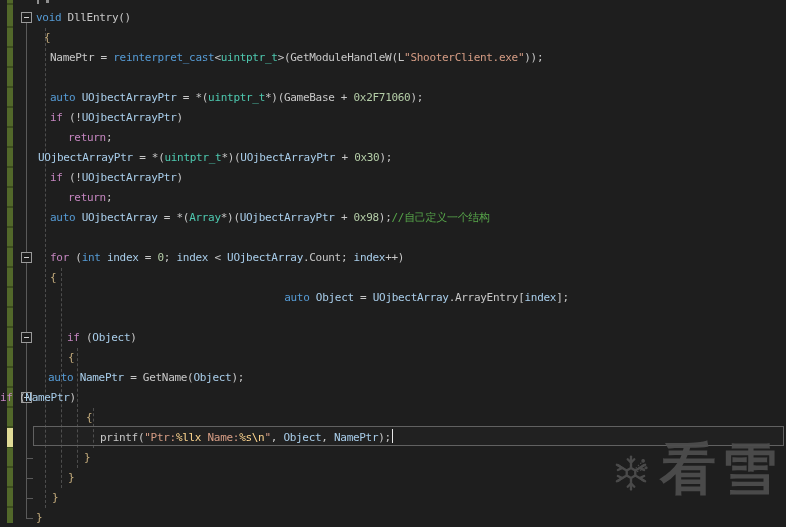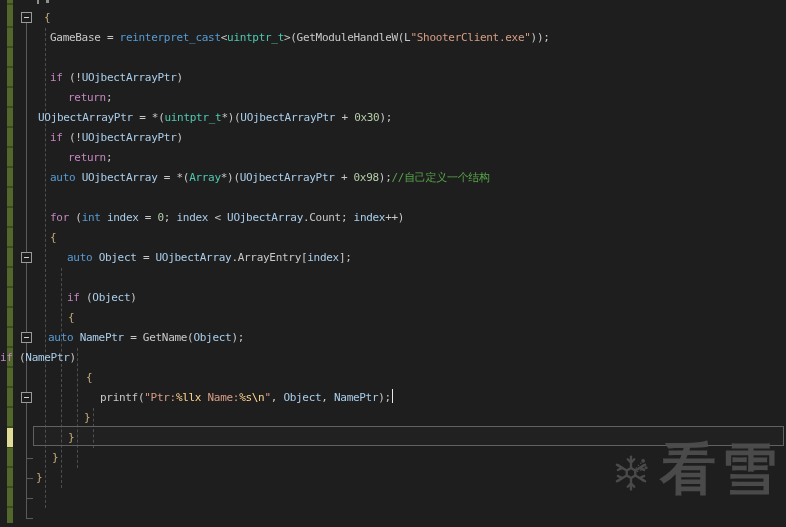--- a/index.html
+++ b/index.html
@@ -103,33 +103,35 @@
     </div>
 
   <div class="indent-guide" style="left:45px;top:28px;height:480px;"></div>
   <div class="indent-guide" style="left:61px;top:268px;height:220px;"></div>
   <div class="indent-guide" style="left:77px;top:348px;height:120px;"></div>
   <div class="indent-guide" style="left:93px;top:408px;height:40px;"></div>
 
   <div class="current-line-box"></div>
 
   <div class="code-surface" id="code-surface">
+      <div class="code-line" style="padding-left: 36px;"><span class="tk-k">void</span><span class="tk-p"> DllEntry()</span></div>
       <div class="code-line" style="padding-left: 44px;"><span class="tk-b">{</span></div>
-      <div class="code-line" style="padding-left: 50px;"><span class="tk-p">GameBase = </span><span class="tk-k">reinterpret_cast</span><span class="tk-p">&lt;</span><span class="tk-t">uintptr_t</span><span class="tk-p">&gt;(GetModuleHandleW(L</span><span class="tk-s">"ShooterClient.exe"</span><span class="tk-p">));</span></div>
+      <div class="code-line" style="padding-left: 50px;"><span class="tk-p">NamePtr = </span><span class="tk-k">reinterpret_cast</span><span class="tk-p">&lt;</span><span class="tk-t">uintptr_t</span><span class="tk-p">&gt;(GetModuleHandleW(L</span><span class="tk-s">"ShooterClient.exe"</span><span class="tk-p">));</span></div>
       <div class="code-line" style="padding-left: 50px;"></div>
+      <div class="code-line" style="padding-left: 50px;"><span class="tk-k">auto</span><span class="tk-p"> </span><span class="tk-l">UOjbectArrayPtr</span><span class="tk-p"> = *(</span><span class="tk-t">uintptr_t</span><span class="tk-p">*)(GameBase + </span><span class="tk-n">0x2F71060</span><span class="tk-p">);</span></div>
       <div class="code-line" style="padding-left: 50px;"><span class="tk-c">if</span><span class="tk-p"> (!</span><span class="tk-l">UOjbectArrayPtr</span><span class="tk-p">)</span></div>
       <div class="code-line" style="padding-left: 68px;"><span class="tk-c">return</span><span class="tk-p">;</span></div>
       <div class="code-line" style="padding-left: 38px;"><span class="tk-l">UOjbectArrayPtr</span><span class="tk-p"> = *(</span><span class="tk-t">uintptr_t</span><span class="tk-p">*)(</span><span class="tk-l">UOjbectArrayPtr</span><span class="tk-p"> + </span><span class="tk-n">0x30</span><span class="tk-p">);</span></div>
       <div class="code-line" style="padding-left: 50px;"><span class="tk-c">if</span><span class="tk-p"> (!</span><span class="tk-l">UOjbectArrayPtr</span><span class="tk-p">)</span></div>
       <div class="code-line" style="padding-left: 68px;"><span class="tk-c">return</span><span class="tk-p">;</span></div>
       <div class="code-line" style="padding-left: 50px;"><span class="tk-k">auto</span><span class="tk-p"> </span><span class="tk-l">UOjbectArray</span><span class="tk-p"> = *(</span><span class="tk-t">Array</span><span class="tk-p">*)(</span><span class="tk-l">UOjbectArrayPtr</span><span class="tk-p"> + </span><span class="tk-n">0x98</span><span class="tk-p">);</span><span class="tk-m">//自己定义一个结构</span></div>
       <div class="code-line" style="padding-left: 50px;"></div>
       <div class="code-line" style="padding-left: 50px;"><span class="tk-c">for</span><span class="tk-p"> (</span><span class="tk-k">int</span><span class="tk-p"> </span><span class="tk-l">index</span><span class="tk-p"> = </span><span class="tk-n">0</span><span class="tk-p">; </span><span class="tk-l">index</span><span class="tk-p"> &lt; </span><span class="tk-l">UOjbectArray</span><span class="tk-p">.Count; </span><span class="tk-l">index</span><span class="tk-p">++)</span></div>
       <div class="code-line" style="padding-left: 50px;"><span class="tk-b">{</span></div>
-      <div class="code-line" style="padding-left: 67px;"><span class="tk-k">auto</span><span class="tk-p"> </span><span class="tk-l">Object</span><span class="tk-p"> = </span><span class="tk-l">UOjbectArray</span><span class="tk-p">.ArrayEntry[</span><span class="tk-l">index</span><span class="tk-p">];</span></div>
+      <div class="code-line" style="padding-left: 67px; text-align: center;"><span class="tk-k">auto</span><span class="tk-p"> </span><span class="tk-l">Object</span><span class="tk-p"> = </span><span class="tk-l">UOjbectArray</span><span class="tk-p">.ArrayEntry[</span><span class="tk-l">index</span><span class="tk-p">];</span></div>
       <div class="code-line" style="padding-left: 67px;"></div>
       <div class="code-line" style="padding-left: 67px;"><span class="tk-c">if</span><span class="tk-p"> (</span><span class="tk-l">Object</span><span class="tk-p">)</span></div>
       <div class="code-line" style="padding-left: 68px;"><span class="tk-b">{</span></div>
       <div class="code-line" style="padding-left: 48px;"><span class="tk-k">auto</span><span class="tk-p"> </span><span class="tk-l">NamePtr</span><span class="tk-p"> = GetName(</span><span class="tk-l">Object</span><span class="tk-p">);</span></div>
       <div class="code-line" style=""><span class="tk-c">if</span><span class="tk-p"> (</span><span class="tk-l">NamePtr</span><span class="tk-p">)</span></div>
       <div class="code-line" style="padding-left: 86px;"><span class="tk-b">{</span></div>
       <div class="code-line" style="padding-left: 100px;"><span class="tk-p">printf(</span><span class="tk-s">"Ptr:</span><span class="tk-e">%llx</span><span class="tk-s"> Name:</span><span class="tk-e">%s\n</span><span class="tk-s">"</span><span class="tk-p">, </span><span class="tk-l">Object</span><span class="tk-p">, </span><span class="tk-l">NamePtr</span><span class="tk-p">);</span><span class="caret"></span></div>
       <div class="code-line" style="padding-left: 84px;"><span class="tk-b">}</span></div>
       <div class="code-line" style="padding-left: 68px;"><span class="tk-b">}</span></div>
       <div class="code-line" style="padding-left: 52px;"><span class="tk-b">}</span></div>

